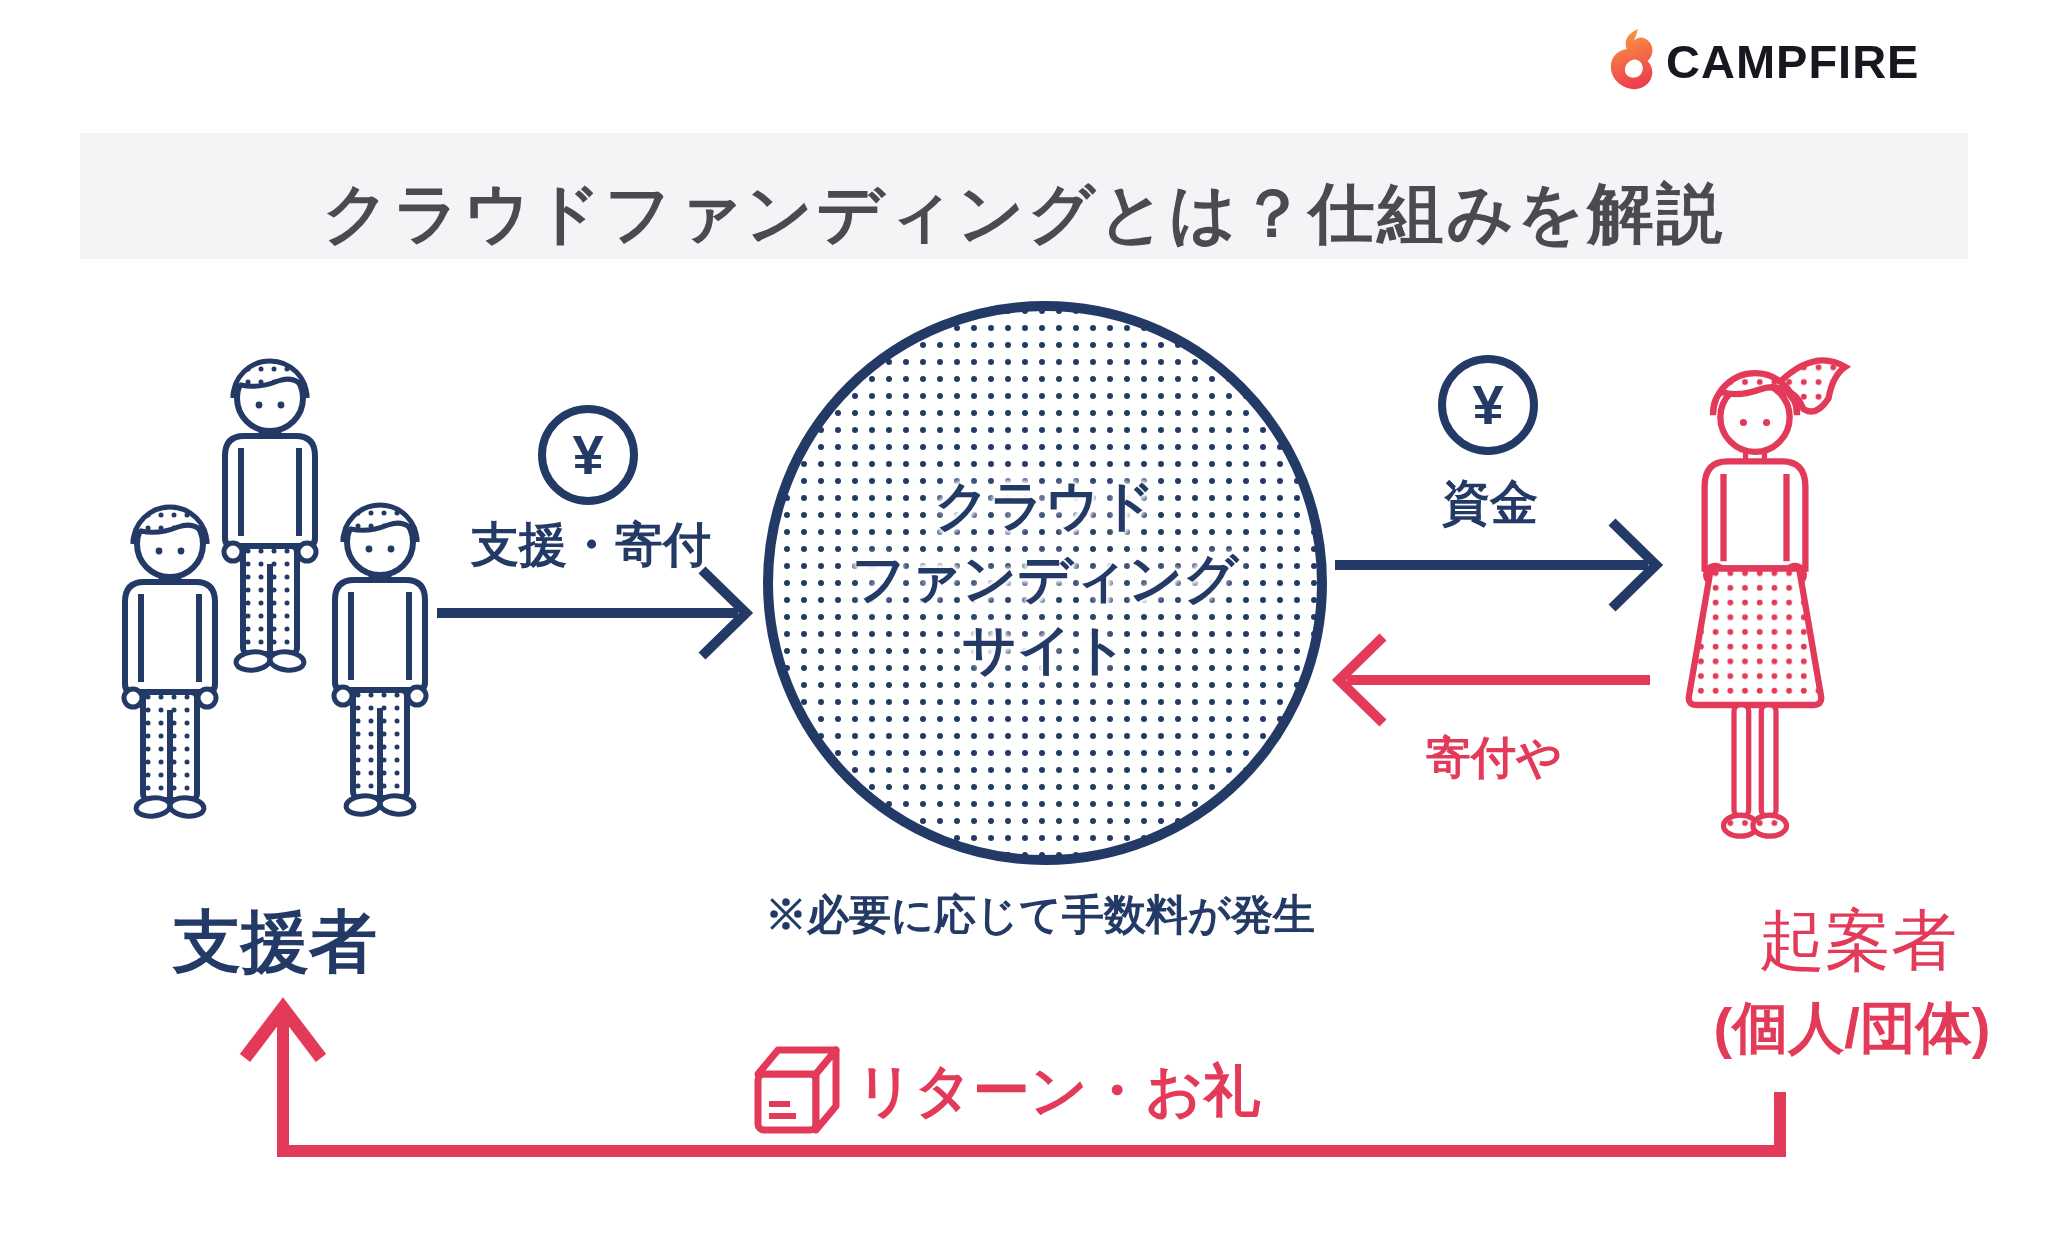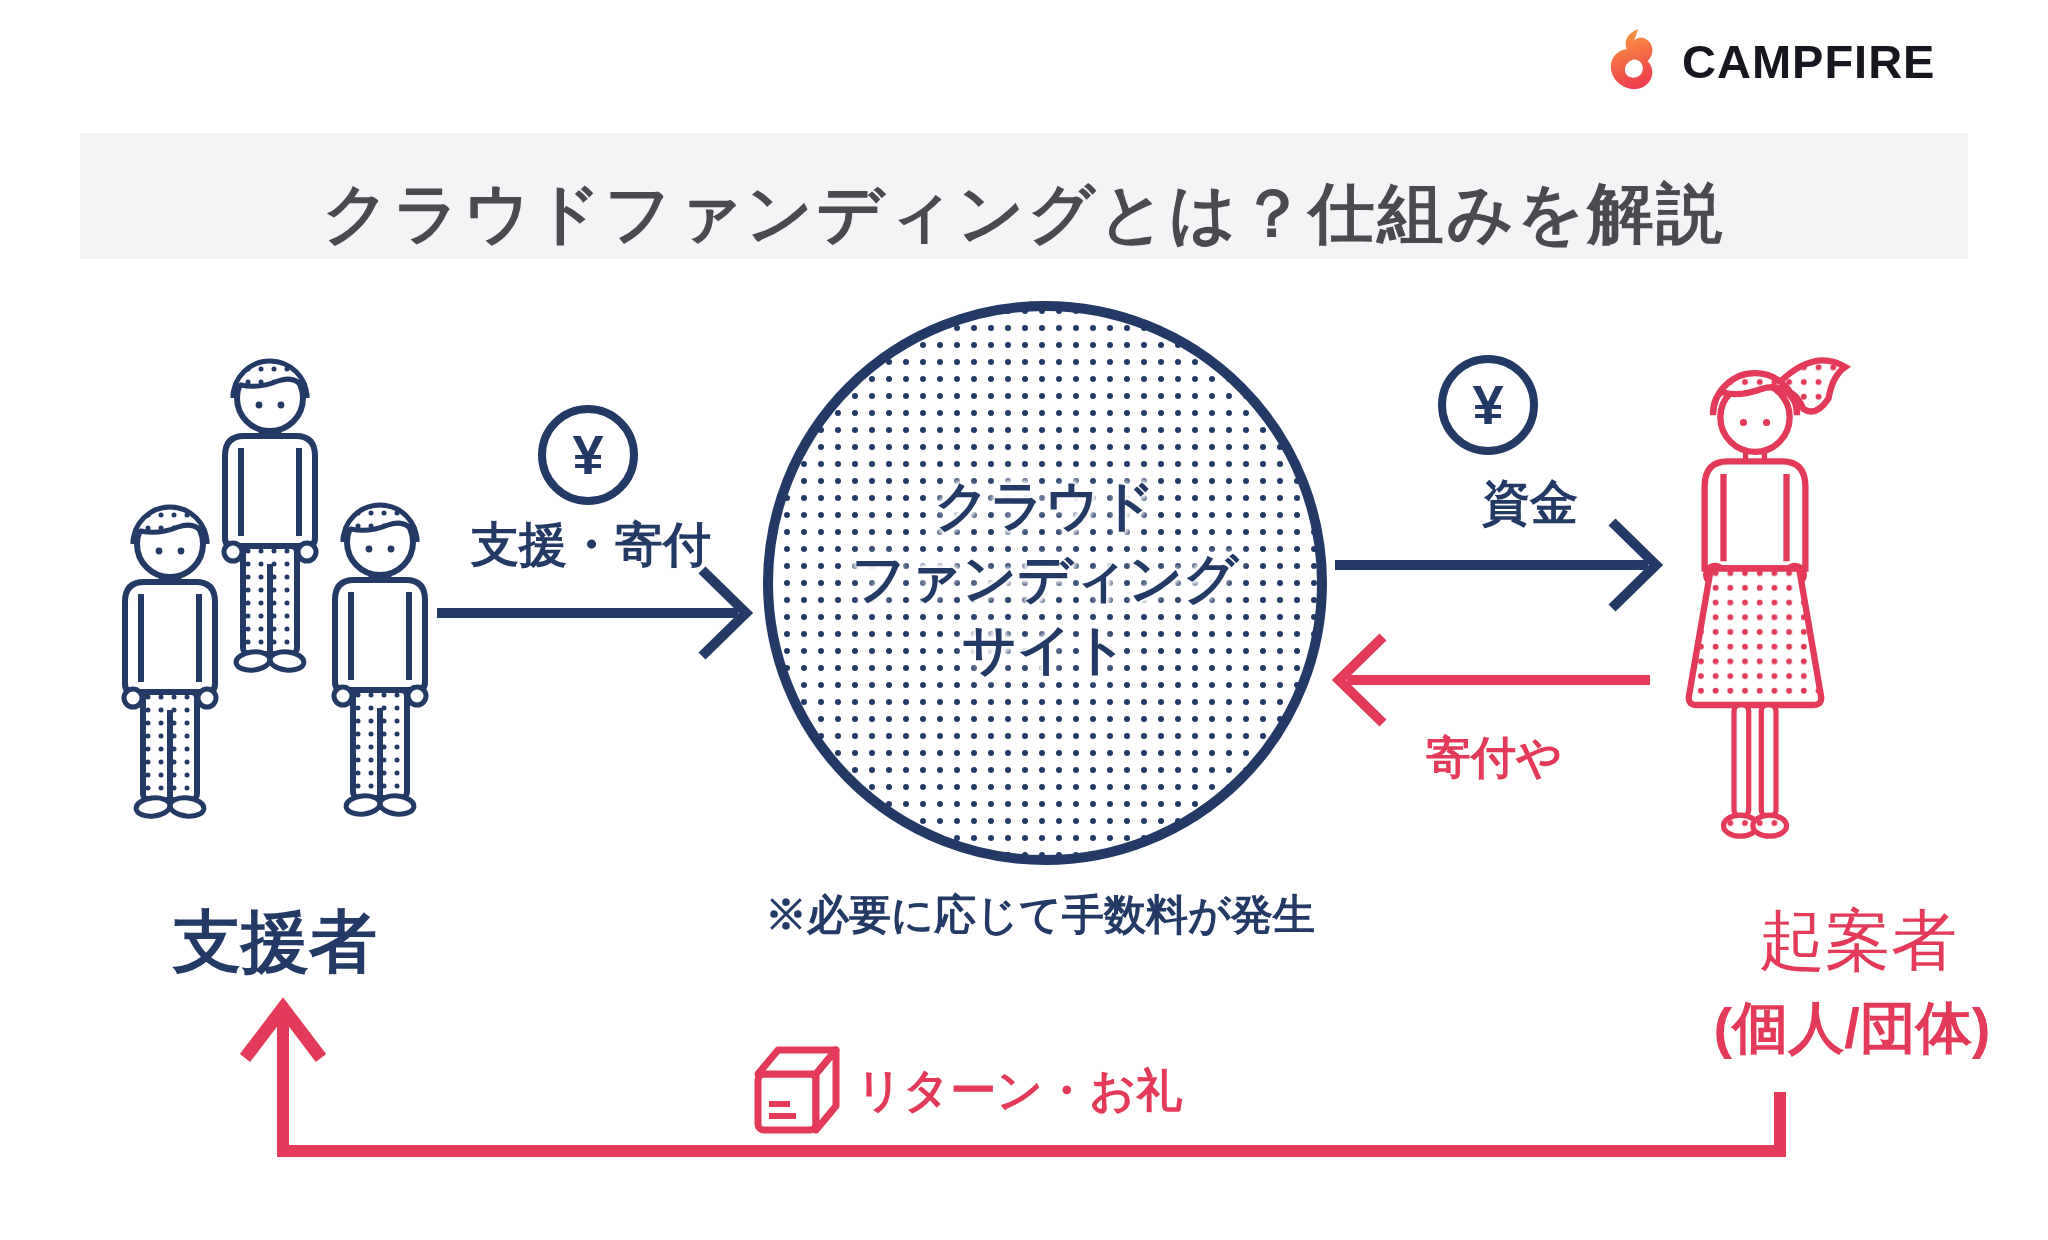--- a/index.html
+++ b/index.html
@@ -22,21 +22,21 @@
   .red{color:var(--red);}
   .halo{text-shadow:0 0 8px #fff,0 0 14px #fff,0 0 22px #fff,2px 2px 5px #fff,-2px -2px 5px #fff,2px -2px 5px #fff,-2px 2px 5px #fff;}
   .banner{
     position:absolute;left:80px;top:133px;width:1888px;height:126px;
     background:var(--banner_bg);display:flex;align-items:flex-end;justify-content:center;
   }
   .banner h1{
     margin:0;font-size:66px;font-weight:800;letter-spacing:3px;color:var(--title_text);white-space:nowrap;
   }
   .logo{
-    position:absolute;left:1606px;top:26px;height:70px;display:flex;align-items:center;gap:28px;
+    position:absolute;left:1606px;top:26px;height:70px;display:flex;align-items:center;gap:12px;
   }
   .logo .brand{
     font-size:47px;font-weight:800;letter-spacing:1px;color:var(--logo_text);
   }
   
   svg .ln{fill:none;}
   .sn{stroke:var(--navy);}
   .sr{stroke:var(--red);}
   .fn{fill:var(--navy);}
   .fr{fill:var(--red);}
@@ -154,30 +154,30 @@
       <path d="M 60,28 L 80,4 L 80,60 L 60,84 Z" class="fw"></path>
       <line x1="13" y1="58" x2="34" y2="58" stroke-width="6"></line>
       <line x1="13" y1="70" x2="40" y2="70" stroke-width="6"></line>
     </g>
   </svg>
 
   <div class="t navy" style="left:588px;top:455px;font-size:56px;font-weight:900">¥</div>
   <div class="t navy" style="left:591px;top:545px;font-size:48px">支援・寄付</div>
 
   <div class="t navy" style="left:1488px;top:405px;font-size:56px;font-weight:900">¥</div>
-  <div class="t navy" style="left:1530px;top:503px;font-size:48px">資金</div>
+  <div class="t navy" style="left:1490px;top:503px;font-size:48px">資金</div>
 
   <div class="t red" style="left:1494px;top:757px;font-size:45px">寄付や</div>
 
   <div class="t navy halo" style="left:1045px;top:505px;font-size:54px">クラウド</div>
   <div class="t navy halo" style="left:1045px;top:578px;font-size:54px">ファンディング</div>
   <div class="t navy halo" style="left:1045px;top:649px;font-size:54px">サイト</div>
 
   <div class="t navy" style="left:1040px;top:915px;font-size:42px;font-weight:700">※必要に応じて手数料が発生</div>
 
   <div class="t navy" style="left:275px;top:941px;font-size:68px;font-weight:900">支援者</div>
 
   <div class="t red" style="left:1858px;top:940px;font-size:66px;font-weight:400">起案者</div>
   <div class="t red" style="left:1852px;top:1028px;font-size:56px;font-weight:900">(個人/団体)</div>
 
-  <div class="tl red" style="left:856px;top:1090px;font-size:46px">リターン・お礼</div>
+  <div class="tl red" style="left:856px;top:1090px;font-size:57px">リターン・お礼</div>
 
 </div>
 
 </body></html>

